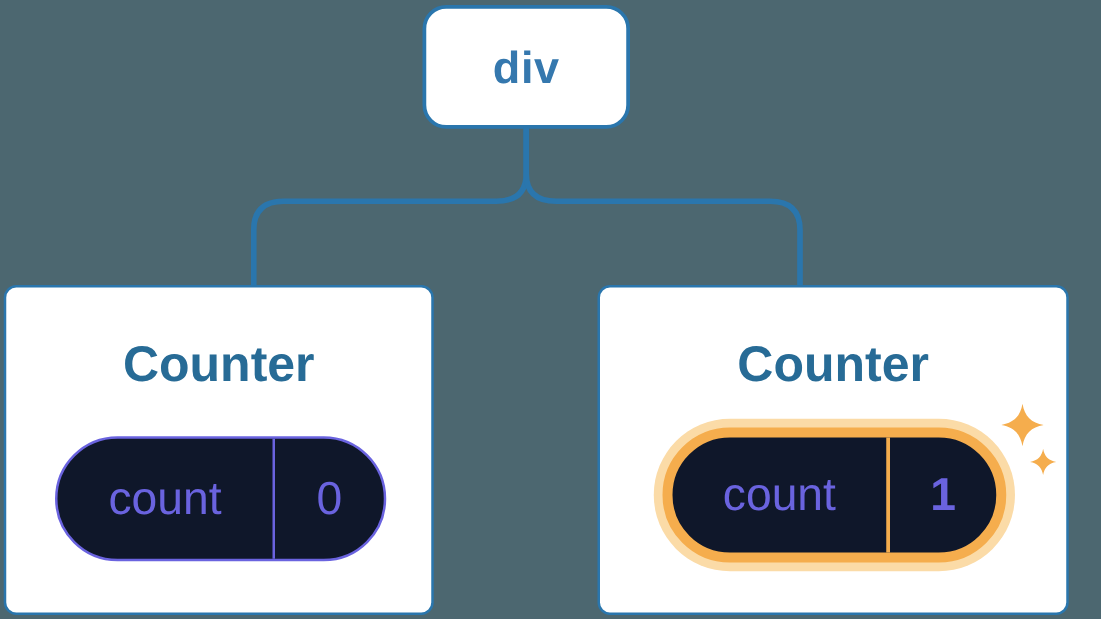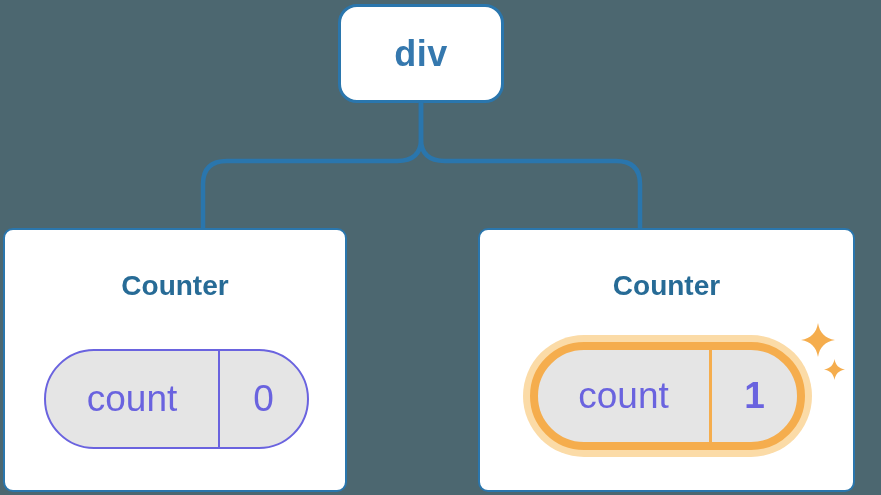--- a/index.html
+++ b/index.html
@@ -59,31 +59,31 @@
   .card.left  { left: 3px;   width: 344px; }
   .card.right { left: 478px; width: 377px; }
 
   .card-title {
     position: absolute;
     left: 0;
     right: 0;
     top: 42px;
     text-align: center;
     color: #276B96;
-    font-size: 28px;
+    font-size: 40px;
     font-weight: 600;
     line-height: 1;
   }
 
   
   .pill {
     position: absolute;
     display: flex;
     box-sizing: border-box;
-    background: #e5e5e5;
+    background: #0f172a;
   }
   .pill.normal {
     left: 39px;
     top: 119px;
     width: 265px;
     height: 100px;
     border: 2px solid #6A63DF;
     border-radius: 52px;
   }
   .pill.normal .seg-key { border-right: 2px solid #6A63DF; }

